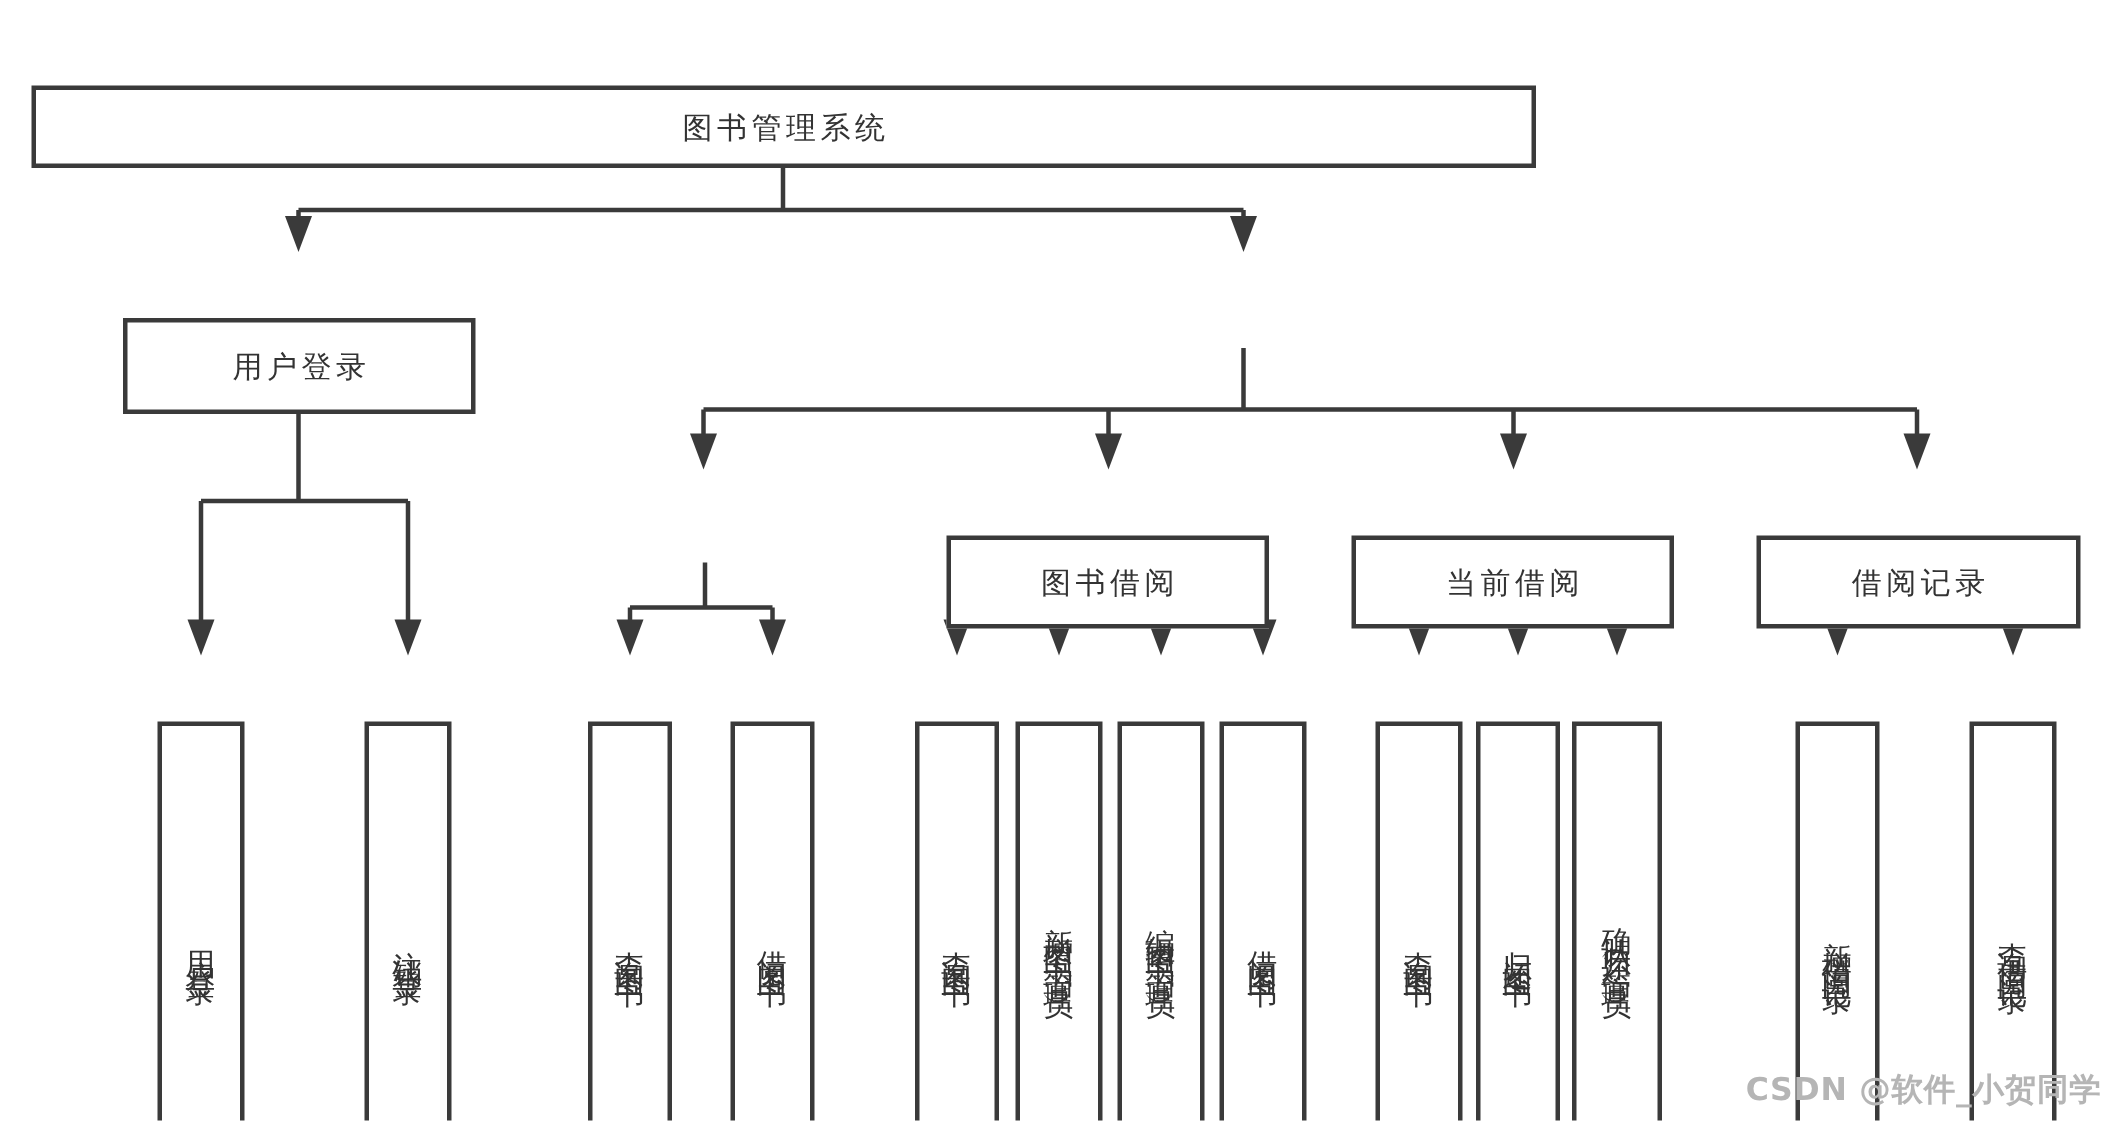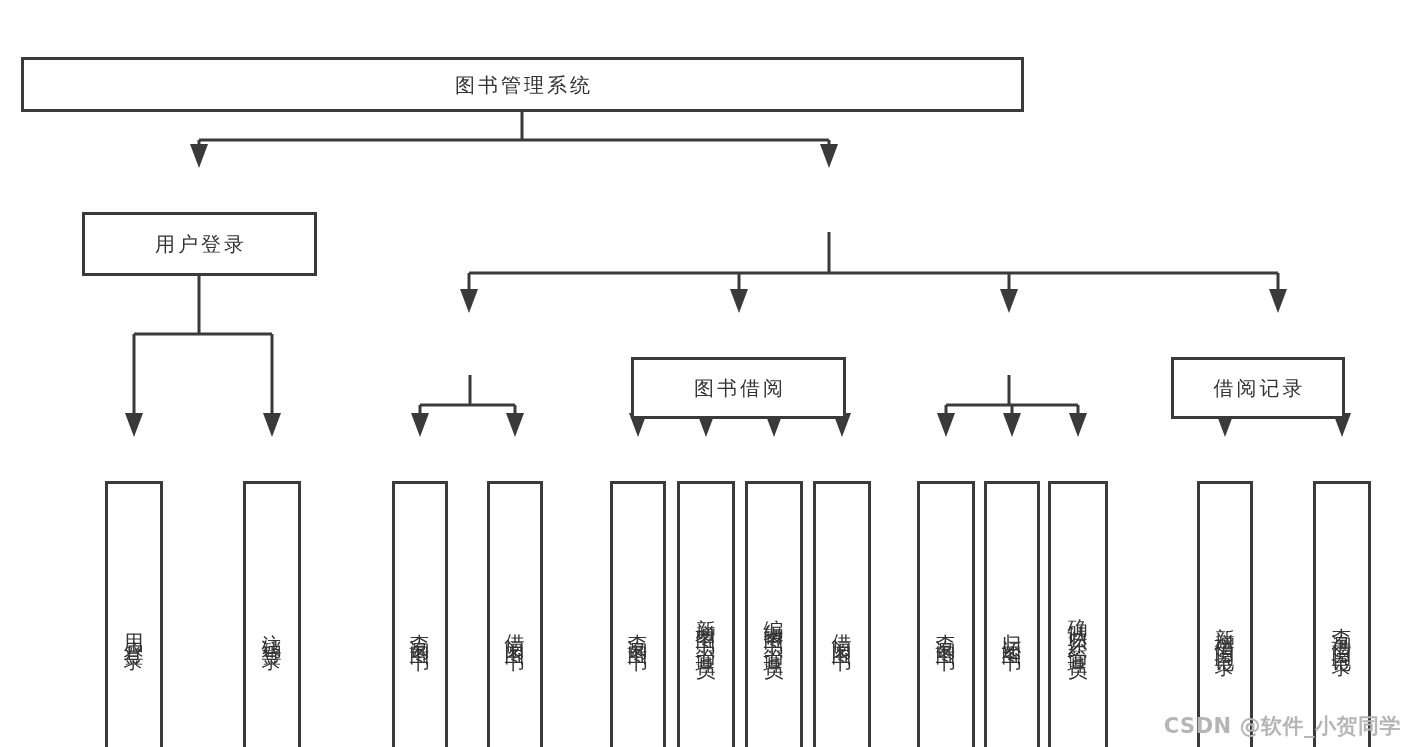--- a/index.html
+++ b/index.html
@@ -106,21 +106,24 @@
     <span class="lbl">图书管理系统</span>
   </div>
 
   <div class="box" style="left:82px; top:168px; width:235px; height:64px;">
     <span class="lbl">用户登录</span>
   </div>
 
   <div class="box" style="left:631px; top:313px; width:215px; height:62px;">
     <span class="lbl">图书借阅</span>
   </div>
-  <div class="box" style="left:1171px; top:313px; width:174px; height:62px;">
+  <div class="box" style="left:901px; top:313px; width:215px; height:62px;">
+    <span class="lbl">当前借阅</span>
+  </div>
+  <div class="box" style="left:1171px; top:313px; width:216px; height:62px;">
     <span class="lbl">借阅记录</span>
   </div>
 
   <div class="box leaf" style="left:105px; width:58px;">
     <span class="lbl">用户登录</span>
   </div>
   <div class="box leaf" style="left:243px; width:58px;">
     <span class="lbl">注销登录</span>
   </div>
 

